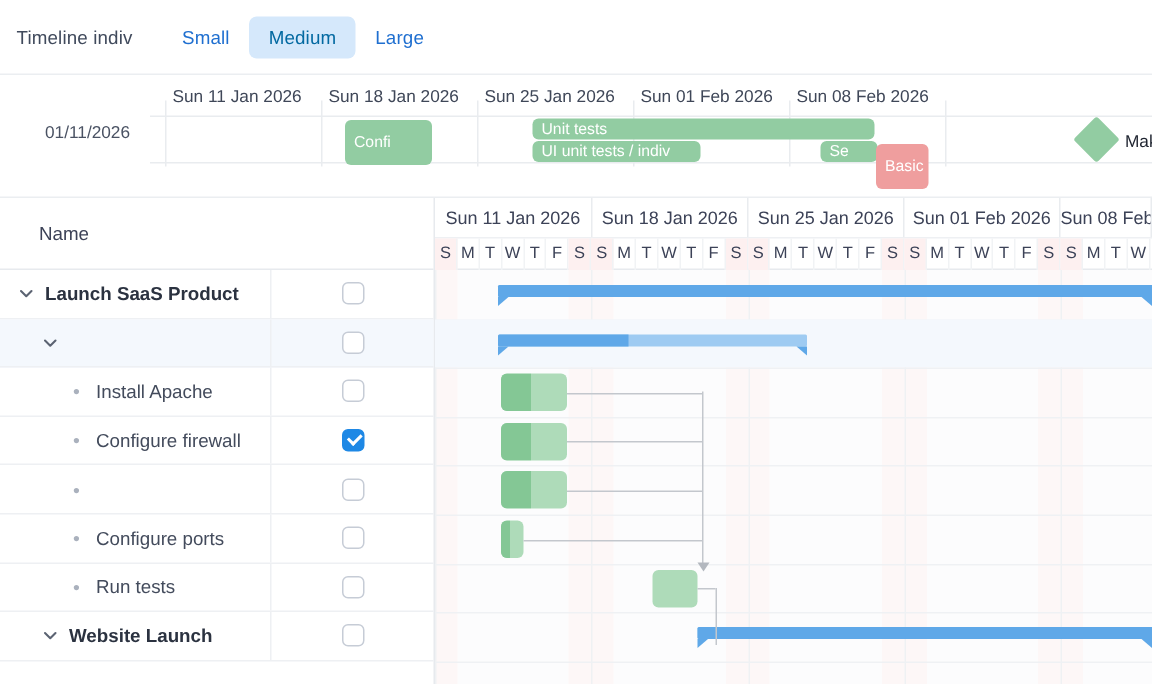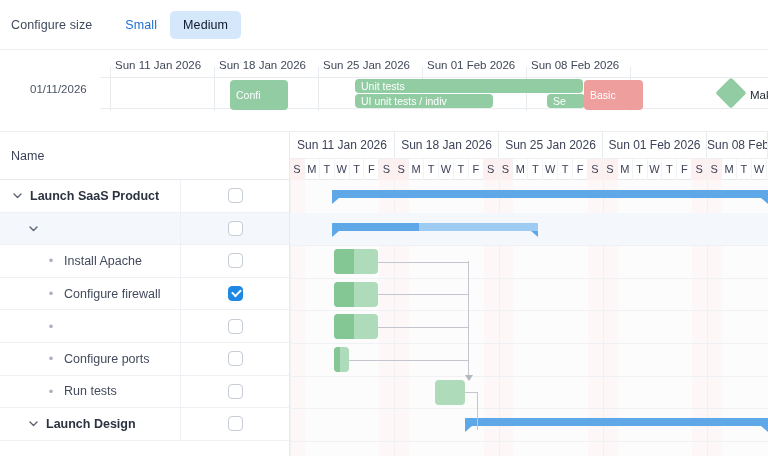--- a/index.html
+++ b/index.html
@@ -35,21 +35,21 @@
     background: transparent;
     border: none;
     border-radius: 5px;
     padding: 7px 13px;
     cursor: pointer;
     font-family: inherit;
     letter-spacing: .1px;
   }
   .size-btn.active {
     background: #d5e8fb;
-    color: #0f172a;
+    color: #0369a1;
   }
 
   
   #overview {
     height: 82px;
     position: relative;
     background: #fff;
     border-bottom: 1px solid #ebeef1;
   }
   #ov-start-date {
@@ -127,21 +127,21 @@
   }
   #thead {
     height: 48px;
     display: flex;
     border-bottom: 1px solid #e7eaee;
     align-items: center;
   }
   #th-name {
     width: 180px;
     flex: 0 0 180px;
-    padding-left: 11px;
+    padding-left: 26px;
     font-size: 12.5px;
     color: #3c4257;
   }
   #th-show {
     flex: 1;
     text-align: center;
     font-size: 12.5px;
     color: #3c4257;
     border-left: 1px solid #e7eaee;
     height: 100%;
@@ -323,44 +323,45 @@
     width: 0; height: 0;
     border-left: 4px solid transparent;
     border-right: 4px solid transparent;
     border-top: 6px solid #b3b8bf;
   }
 </style>
 </head>
 <body>
 
 <div id="toolbar">
-  <span class="tb-label">Configure size</span>
+  <span class="tb-label">Timeline indiv</span>
   <button class="size-btn">Small</button>
   <button class="size-btn active">Medium</button>
+  <button class="size-btn">Large</button>
 </div>
 
 <div id="overview">
   <span id="ov-start-date">01/11/2026</span>
   <div id="ov-track">
       <div class="ov-week-tick" style="left: 10px;"></div>
       <div class="ov-week-label" style="left: 15px;">Sun 11 Jan 2026</div>
       <div class="ov-week-tick" style="left: 114px;"></div>
       <div class="ov-week-label" style="left: 119px;">Sun 18 Jan 2026</div>
       <div class="ov-week-tick" style="left: 218px;"></div>
       <div class="ov-week-label" style="left: 223px;">Sun 25 Jan 2026</div>
       <div class="ov-week-tick" style="left: 322px;"></div>
       <div class="ov-week-label" style="left: 327px;">Sun 01 Feb 2026</div>
       <div class="ov-week-tick" style="left: 426px;"></div>
       <div class="ov-week-label" style="left: 431px;">Sun 08 Feb 2026</div>
       <div class="ov-week-tick" style="left: 530px;"></div>
       <div class="ov-bar green tall" style="left: 130px; top: 2px; width: 58px;">Confi</div>
       <div class="ov-bar green" style="left: 255px; top: 1px; width: 228px; height: 14px;">Unit tests</div>
-      <div class="ov-bar green" style="left: 255px; top: 16px; width: 138px; height: 14px;">UI unit tests / indiv</div>
+      <div class="ov-bar green" style="left: 255px; top: 16px; width: 112px; height: 14px;">UI unit tests / indiv</div>
       <div class="ov-bar green" style="left: 447px; top: 16px; width: 38px; height: 14px;">Se</div>
-      <div class="ov-bar red tall" style="left: 484px; top: 2px; width: 59px;">Basic</div>
+      <div class="ov-bar red tall" style="left: 484px; top: 18px; width: 35px;">Basic</div>
       <div class="ov-diamond" style="left: 620px; top: 4px;"></div>
       <div class="ov-ms-label" style="left: 650px; top: 11px;">Make backup</div>
     </div>
 </div>
 
 <div id="main">
 
   <div id="table-pane">
     <div id="thead">
       <div id="th-name">Name</div>
@@ -435,21 +436,21 @@
             <div class="cbox"></div>
           </div>
         </div>
         <div class="trow">
           <div class="tcell-name depth-1">
             <span class="twisty">
               <svg width="11" height="11" viewBox="0 0 11 11">
                 <path d="M2 4 L5.5 7.5 L9 4" fill="none" stroke="#5b6372" stroke-width="1.4" stroke-linecap="round" stroke-linejoin="round"></path>
               </svg>
             </span>
-            <span class="row-label bold">Launch Design</span>
+            <span class="row-label bold">Website Launch</span>
           </div>
           <div class="tcell-show">
             <div class="cbox"></div>
           </div>
         </div>
       </div>
   </div>
 
   <div id="tl-pane">
     <div id="tl-head">

